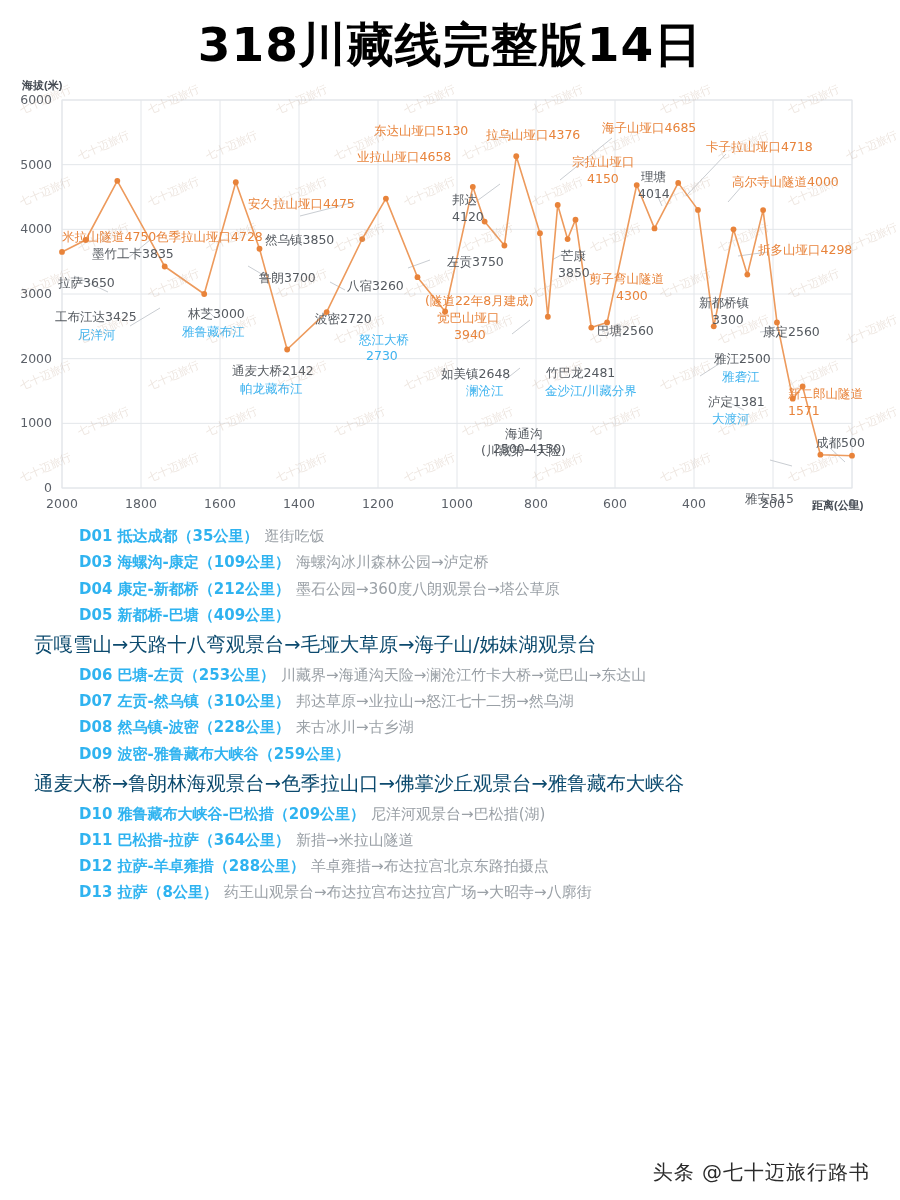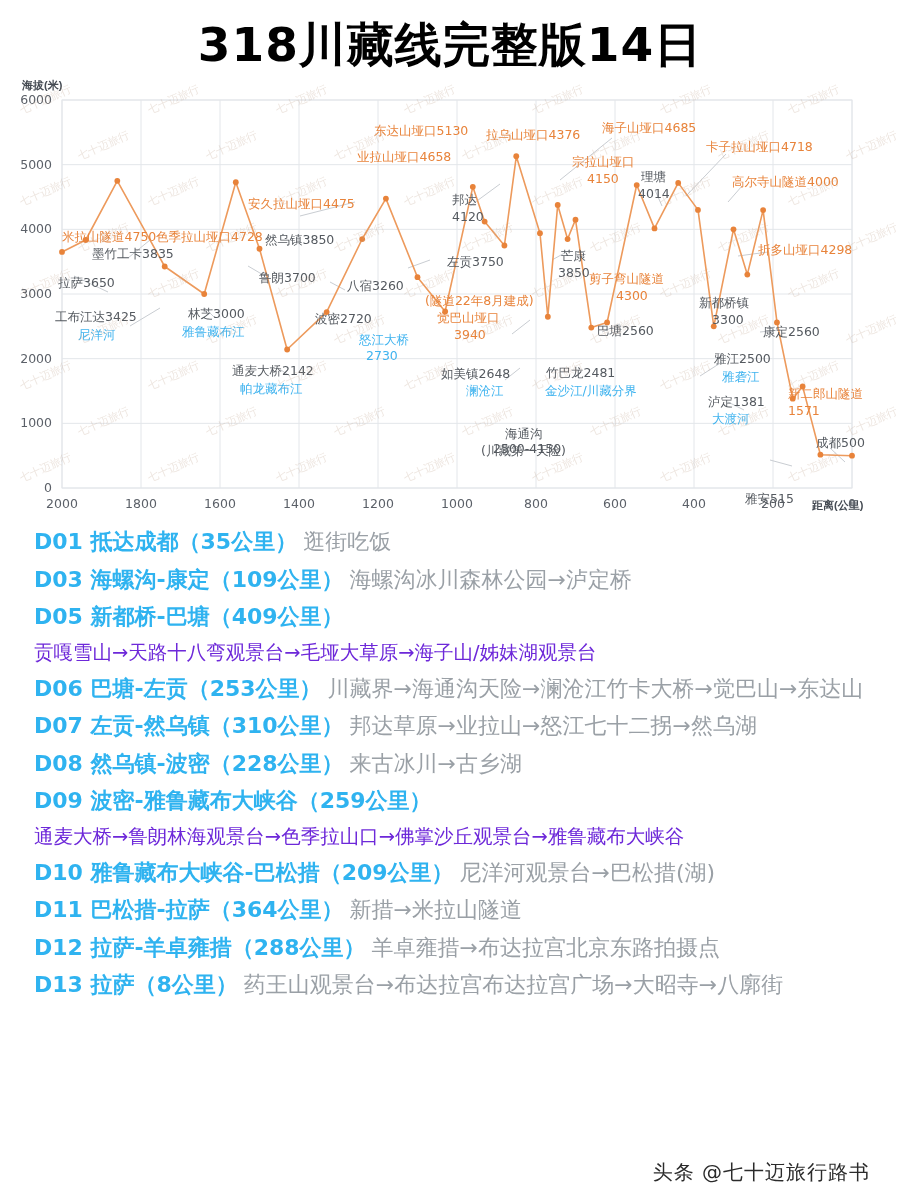--- a/index.html
+++ b/index.html
@@ -59,35 +59,36 @@
     font-family:"DejaVu Sans","Liberation Sans",sans-serif;
   }
   
   #itinerary{
     margin:4px 0 0 34px;
     width:840px;
   }
   .itin-row{
     margin-bottom:2px;
     line-height:1.62;
-    font-size:22px;
-    font-family:"DejaVu Sans","Liberation Sans",sans-serif;
-    white-space:nowrap;
+    font-size:15px;
+    font-family:"DejaVu Sans","Liberation Sans",sans-serif;
+    white-space:nowrap;
+    margin-left:45px;
   }
   .itin-head{
     color:#2fb3f0;
     font-weight:bold;
   }
   .itin-detail{
     color:#9aa0a6;
     font-weight:normal;
     margin-left:6px;
   }
   .itin-sub{
-    color:#6d28d9;
+    color:#0c4a6e;
     font-size:19.5px;
     line-height:1.62;
     margin-bottom:2px;
     white-space:nowrap;
     font-family:"DejaVu Sans","Liberation Sans",sans-serif;
   }
   
   #footer{
     position:absolute;
     right:30px;bottom:14px;
@@ -339,20 +340,21 @@
       <div class="wm" style="left: 402px; top: 380px;">七十迈旅行</div>
       <div class="wm" style="left: 530px; top: 380px;">七十迈旅行</div>
       <div class="wm" style="left: 658px; top: 380px;">七十迈旅行</div>
       <div class="wm" style="left: 786px; top: 380px;">七十迈旅行</div>
     </div>
 </div>
 
 <div id="itinerary">
     <div class="itin-row"><span class="itin-head">D01 抵达成都（35公里）</span><span class="itin-detail">逛街吃饭</span></div>
     <div class="itin-row"><span class="itin-head">D03 海螺沟-康定（109公里）</span><span class="itin-detail">海螺沟冰川森林公园→泸定桥</span></div>
+    <div class="itin-row"><span class="itin-head">D04 康定-新都桥（212公里）</span><span class="itin-detail">墨石公园→360度八朗观景台→塔公草原</span></div>
     <div class="itin-row"><span class="itin-head">D05 新都桥-巴塘（409公里）</span></div>
     <div class="itin-sub">贡嘎雪山→天路十八弯观景台→毛垭大草原→海子山/姊妹湖观景台</div>
     <div class="itin-row"><span class="itin-head">D06 巴塘-左贡（253公里）</span><span class="itin-detail">川藏界→海通沟天险→澜沧江竹卡大桥→觉巴山→东达山</span></div>
     <div class="itin-row"><span class="itin-head">D07 左贡-然乌镇（310公里）</span><span class="itin-detail">邦达草原→业拉山→怒江七十二拐→然乌湖</span></div>
     <div class="itin-row"><span class="itin-head">D08 然乌镇-波密（228公里）</span><span class="itin-detail">来古冰川→古乡湖</span></div>
     <div class="itin-row"><span class="itin-head">D09 波密-雅鲁藏布大峡谷（259公里）</span></div>
     <div class="itin-sub">通麦大桥→鲁朗林海观景台→色季拉山口→佛掌沙丘观景台→雅鲁藏布大峡谷</div>
     <div class="itin-row"><span class="itin-head">D10 雅鲁藏布大峡谷-巴松措（209公里）</span><span class="itin-detail">尼洋河观景台→巴松措(湖)</span></div>
     <div class="itin-row"><span class="itin-head">D11 巴松措-拉萨（364公里）</span><span class="itin-detail">新措→米拉山隧道</span></div>
     <div class="itin-row"><span class="itin-head">D12 拉萨-羊卓雍措（288公里）</span><span class="itin-detail">羊卓雍措→布达拉宫北京东路拍摄点</span></div>

